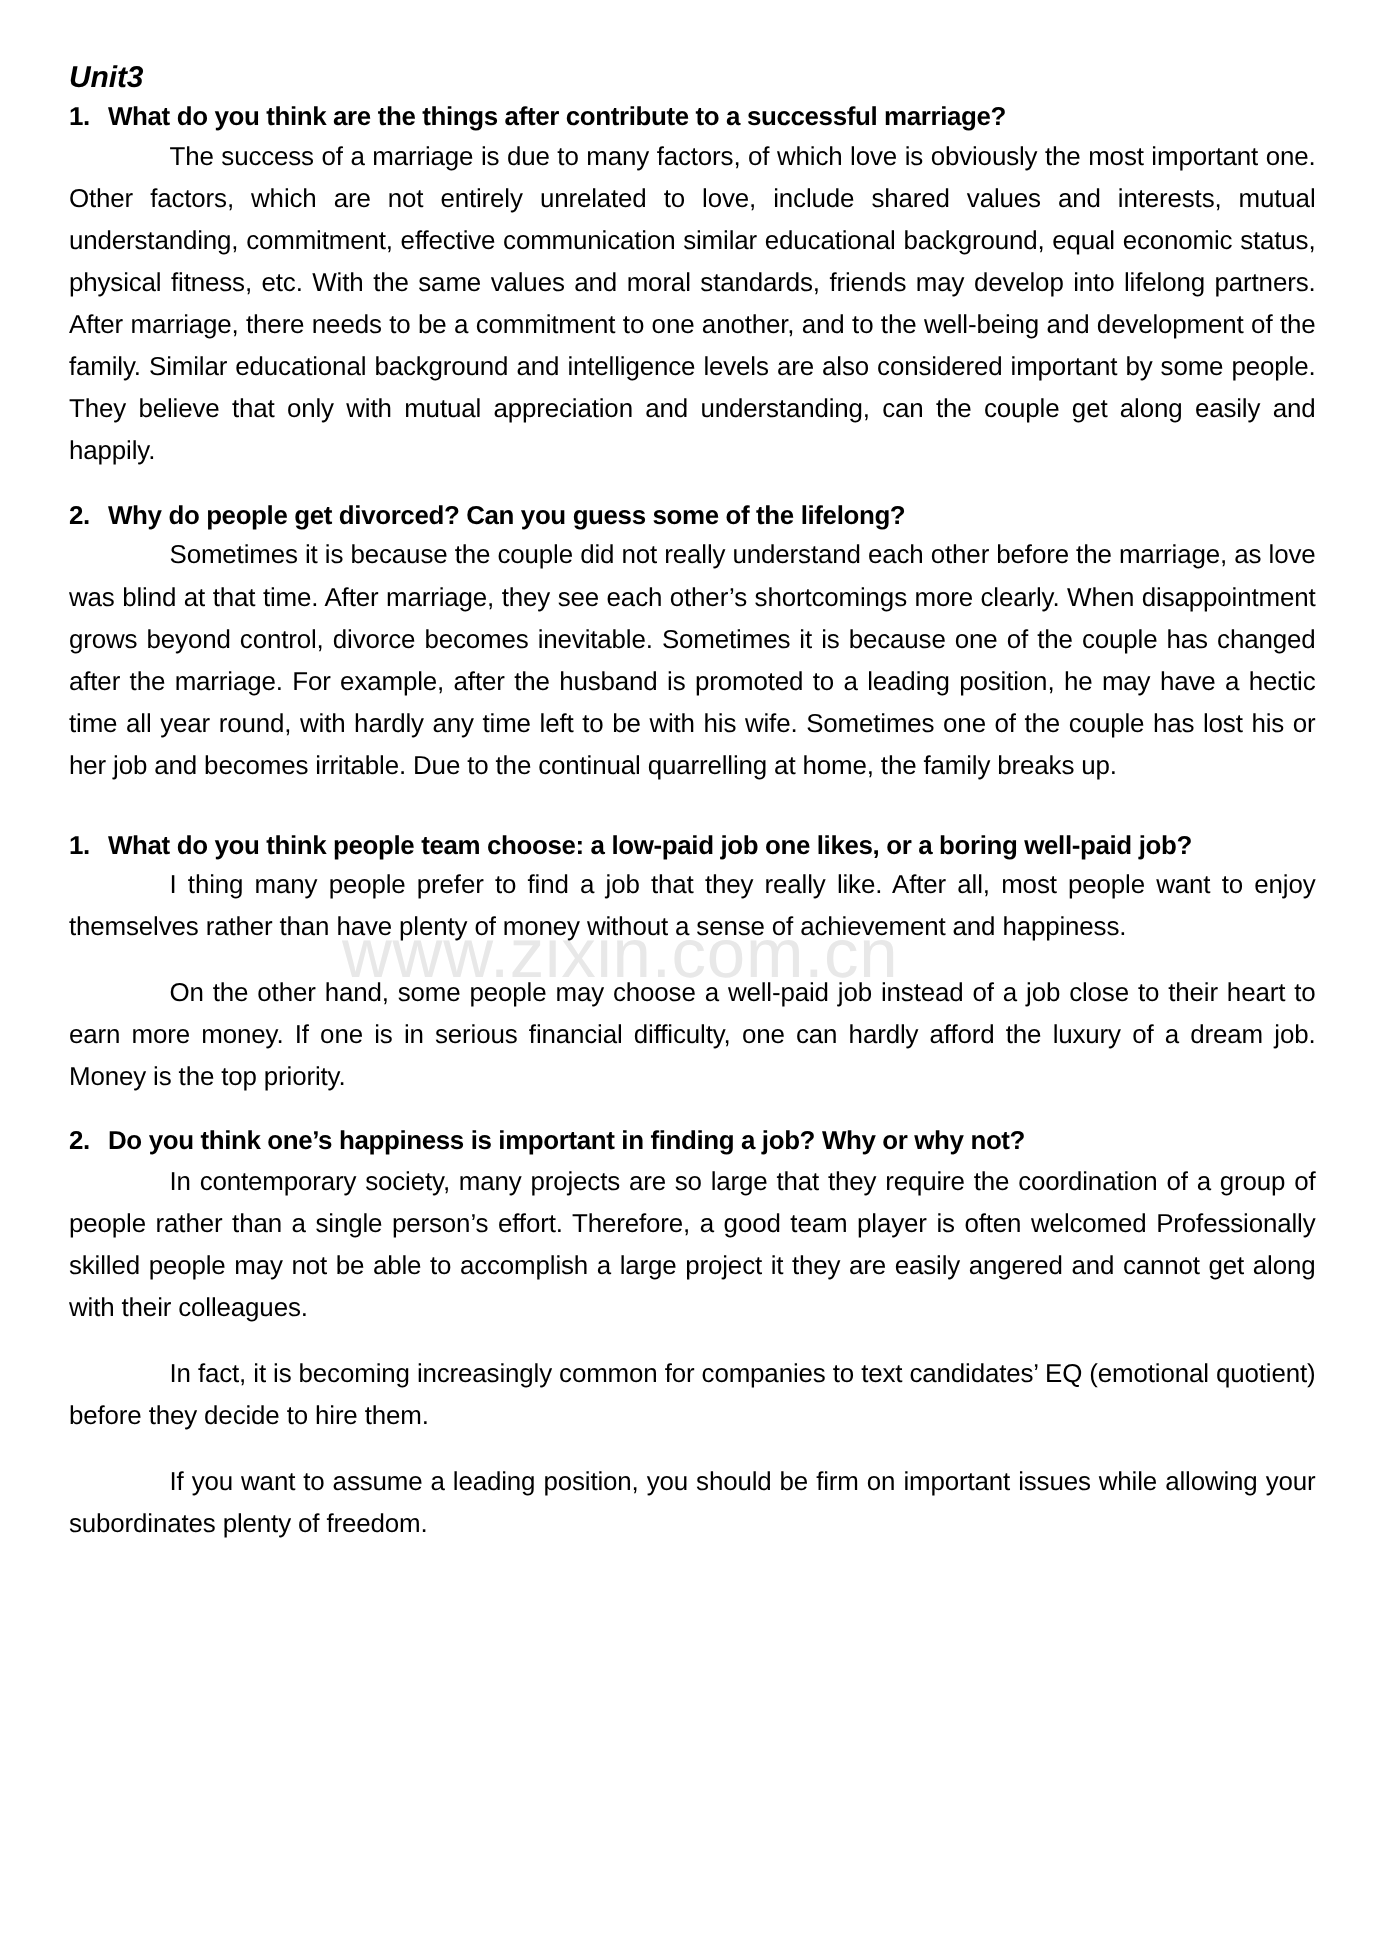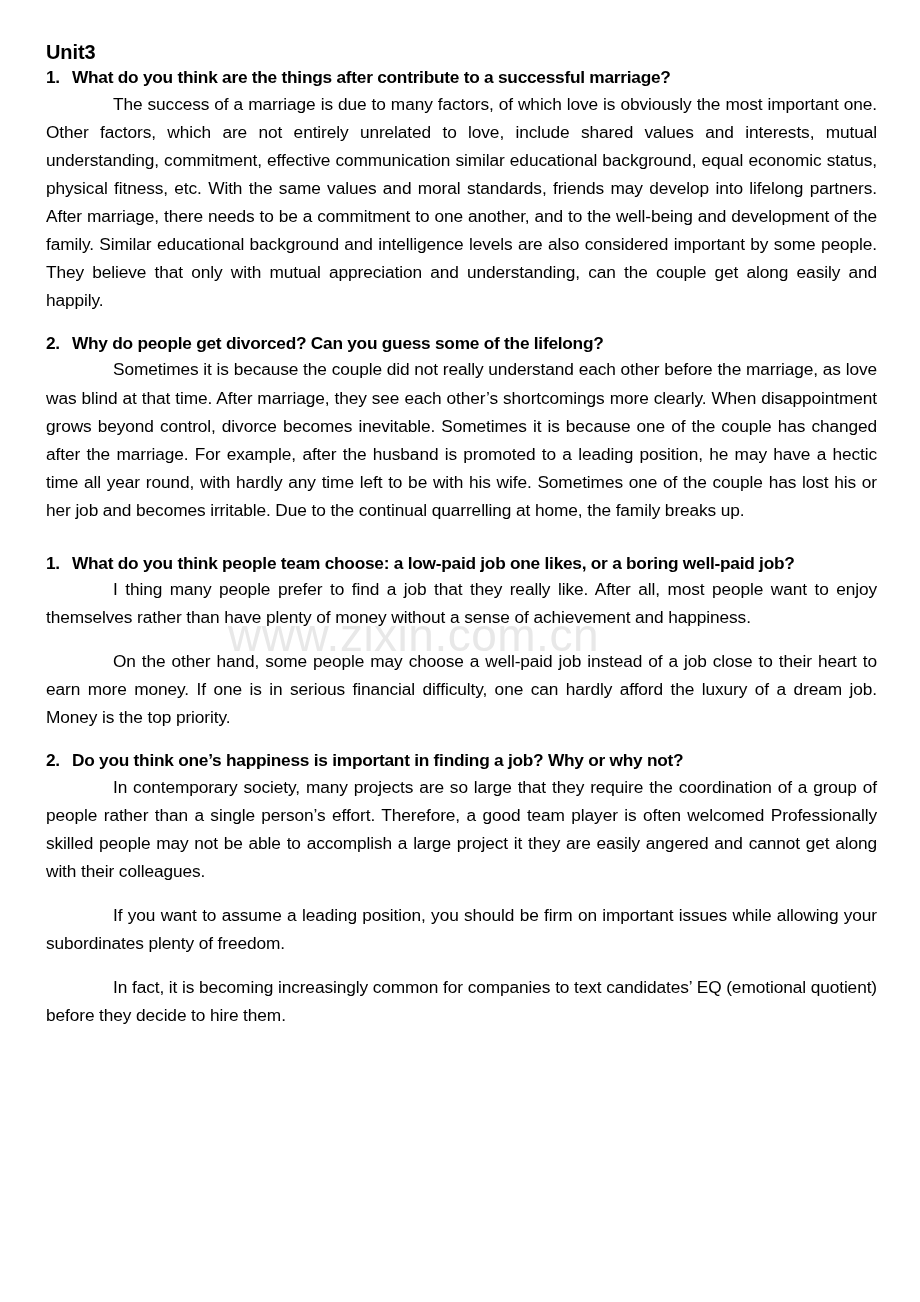--- a/index.html
+++ b/index.html
@@ -42,20 +42,21 @@
     pointer-events: none;
   }
 
   
   .unit-heading {
     font-size: 20px;
     font-weight: bold;
     line-height: 1.22;
     margin: 0 0 2px 0;
     letter-spacing: -0.1px;
+    font-style: italic;
   }
   .unit-block + .unit-block {
     margin-top: 28px;
   }
 
   
   .question {
     display: flex;
     align-items: flex-start;
     font-size: 17.3px;
@@ -128,19 +129,19 @@
           </div>
           <p class="answer">I thing many people prefer to find a job that they really like. After all, most people want to enjoy themselves rather than have plenty of money without a sense of achievement and happiness.</p>
           <p class="answer">On the other hand, some people may choose a well-paid job instead of a job close to their heart to earn more money. If one is in serious financial difficulty, one can hardly afford the luxury of a dream job. Money is the top priority.</p>
         </div>
         <div class="qa-group">
           <div class="question">
             <span class="question-number">2.</span>
             <span class="question-text">Do you think one’s happiness is important in finding a job? Why or why not?</span>
           </div>
           <p class="answer">In contemporary society, many projects are so large that they require the coordination of a group of people rather than a single person’s effort. Therefore, a good team player is often welcomed Professionally skilled people may not be able to accomplish a large project it they are easily angered and cannot get along with their colleagues.</p>
+          <p class="answer">In fact, it is becoming increasingly common for companies to text candidates’ EQ (emotional quotient) before they decide to hire them.</p>
           <p class="answer">If you want to assume a leading position, you should be firm on important issues while allowing your subordinates plenty of freedom.</p>
-          <p class="answer">In fact, it is becoming increasingly common for companies to text candidates’ EQ (emotional quotient) before they decide to hire them.</p>
         </div>
       </div>
     </div>
 
 </div>
 
 </body></html>

